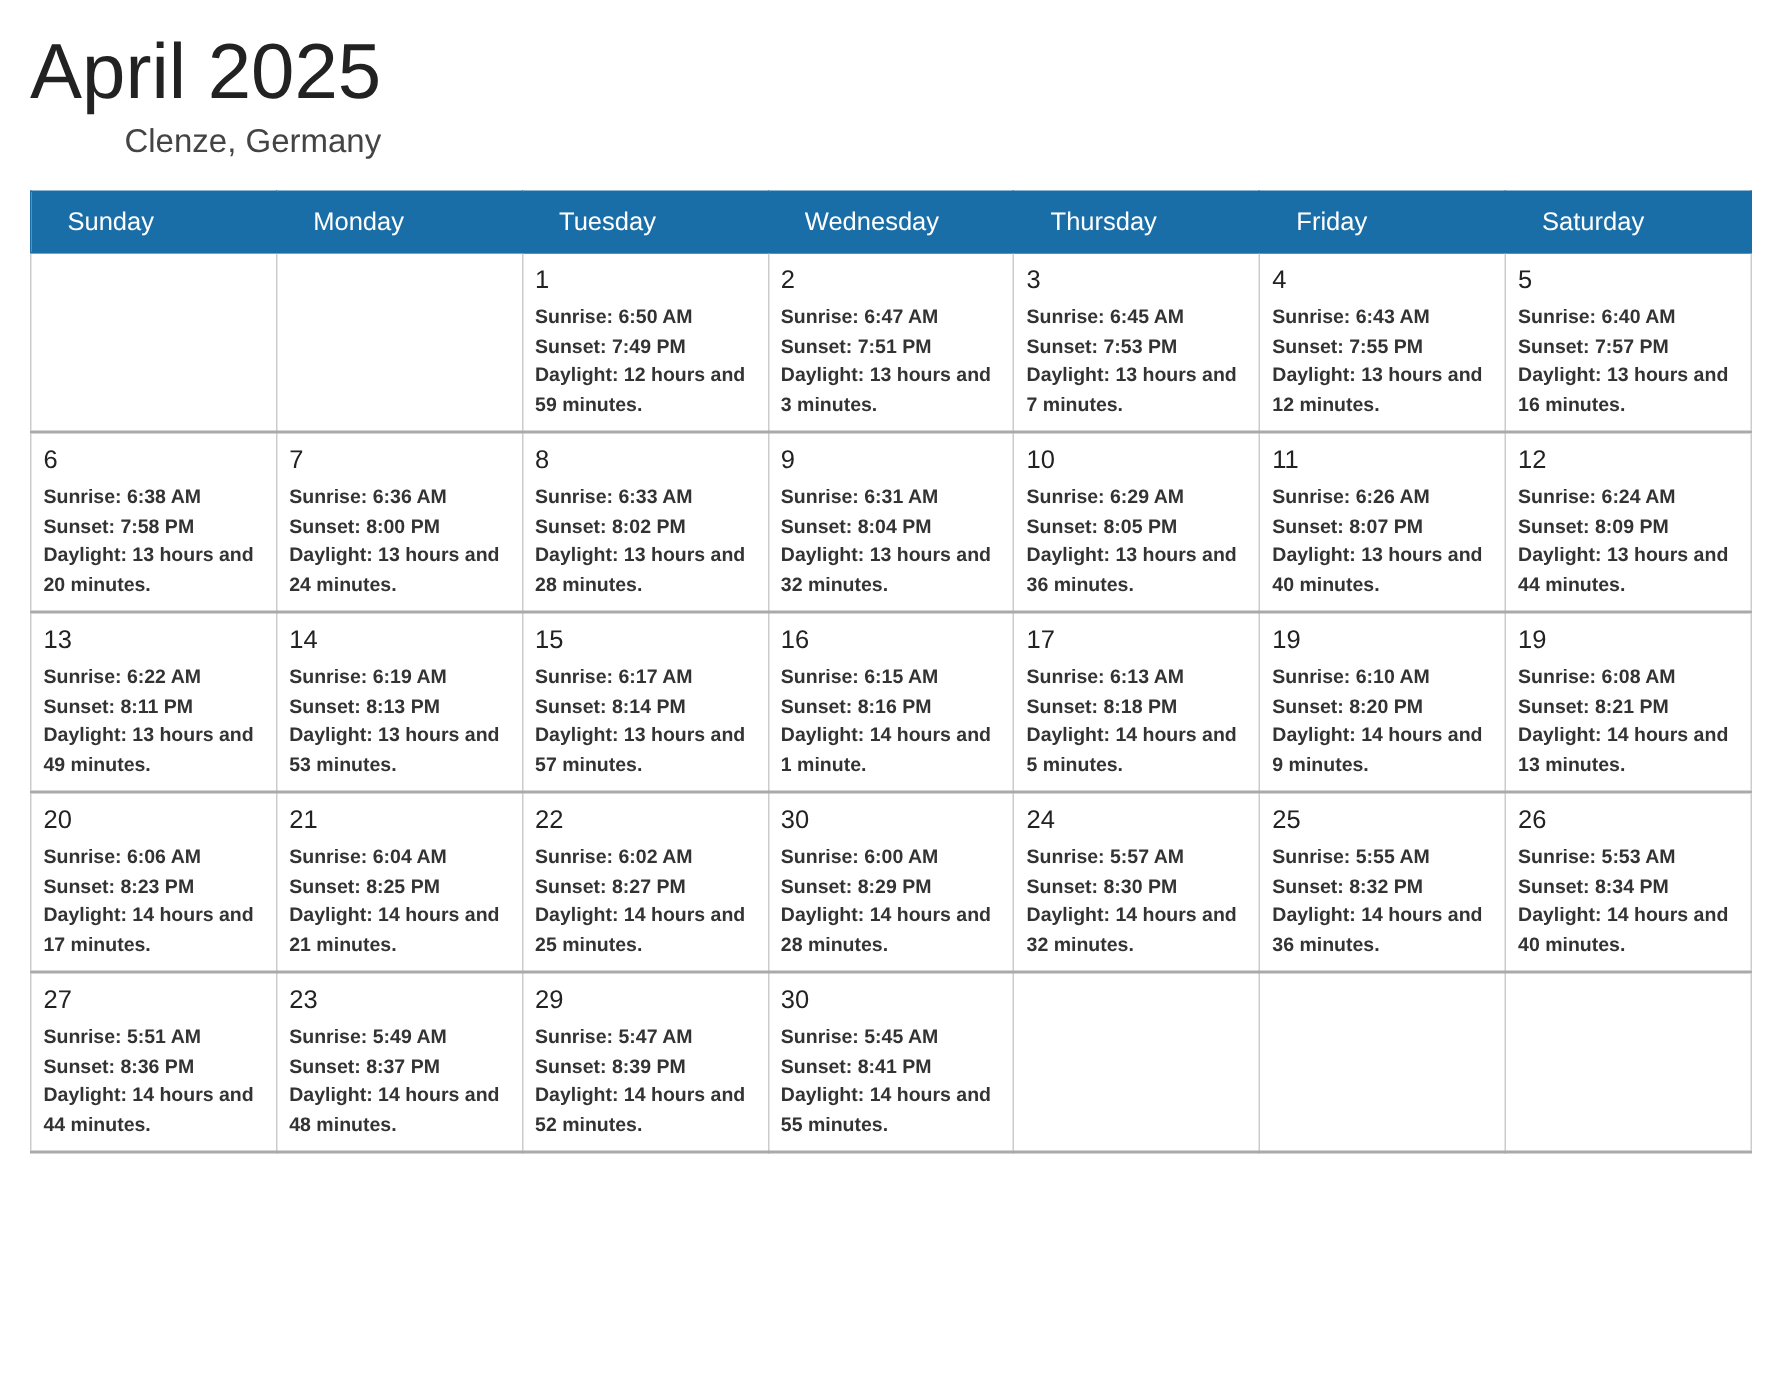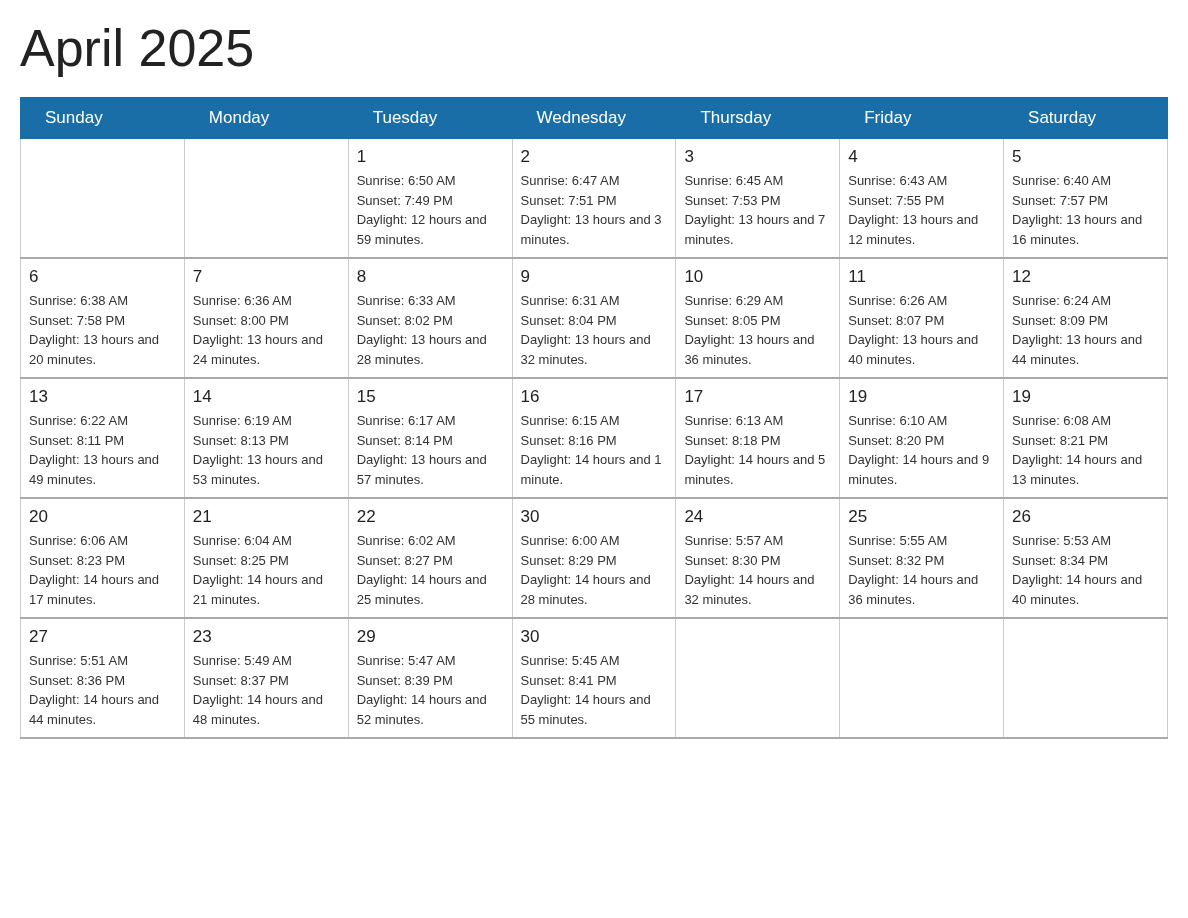--- a/index.html
+++ b/index.html
@@ -80,31 +80,33 @@
     .day-number {
       font-size: 17px;
       color: #222;
       font-weight: normal;
       margin-bottom: 4px;
     }
     .day-info {
       font-size: 13px;
       color: #333;
       line-height: 1.5;
+      font-weight: bold;
     }
     .empty-cell {
       background: #fff;
     }
   </style>
 </head>
 <body>
 
 <div class="header">
   <div class="title-section">
     <div class="main-title">April 2025</div>
+    <div class="subtitle">Clenze, Germany</div>
   </div>
 </div>
 
 <table class="calendar">
   <thead>
     <tr>
     <th>Sunday</th>
         <th>Monday</th>
         <th>Tuesday</th>
         <th>Wednesday</th>

